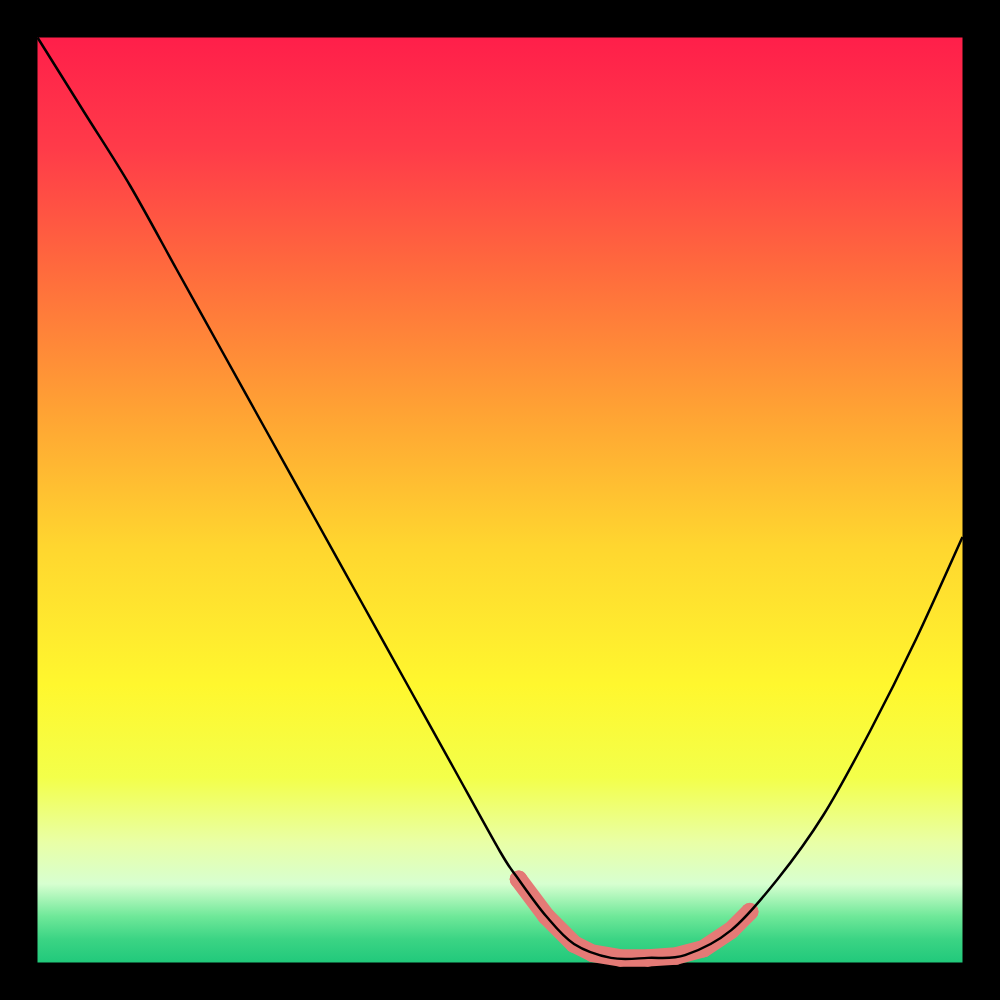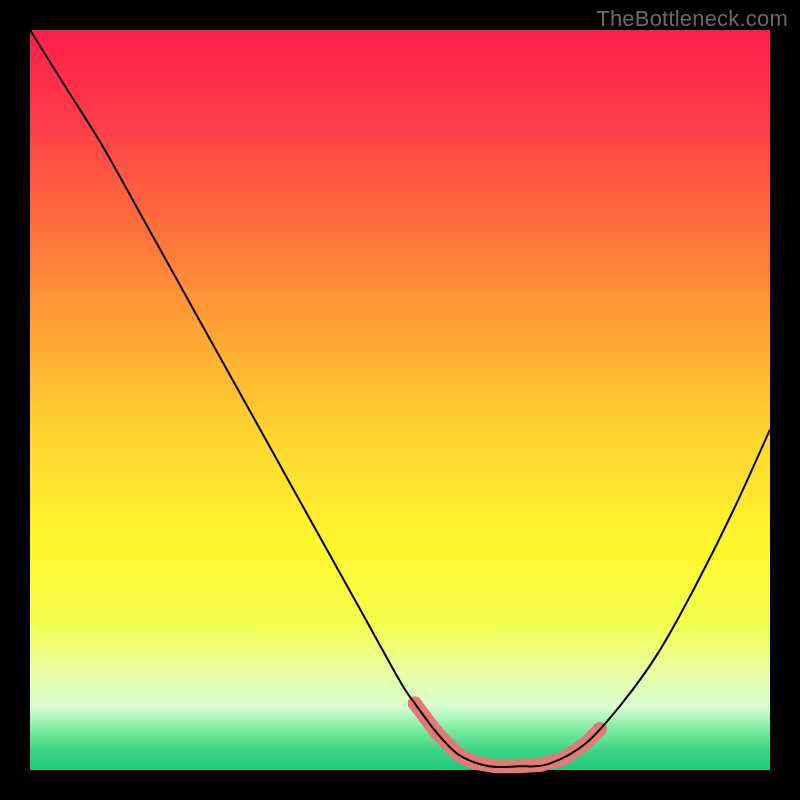--- a/index.html
+++ b/index.html
@@ -30,21 +30,20 @@
   svg {
     position: absolute;
     top: 0;
     left: 0;
   }
 </style>
 </head>
 <body>
 
 <div class="frame">
-  <div class="watermark">TheBottleneck.com</div>
   <svg id="chart-svg" width="800" height="800" viewBox="0 0 800 800">
     <defs>
       <linearGradient id="bg-grad" x1="0" y1="0" x2="0" y2="1">
           <stop offset="0%" stop-color="#ff1f4a"></stop>
           <stop offset="12%" stop-color="#ff3b49"></stop>
           <stop offset="25%" stop-color="#ff6a3d"></stop>
           <stop offset="40%" stop-color="#ffa134"></stop>
           <stop offset="55.00000000000001%" stop-color="#ffd62f"></stop>
           <stop offset="70%" stop-color="#fff72e"></stop>
           <stop offset="80%" stop-color="#f3ff4a"></stop>

